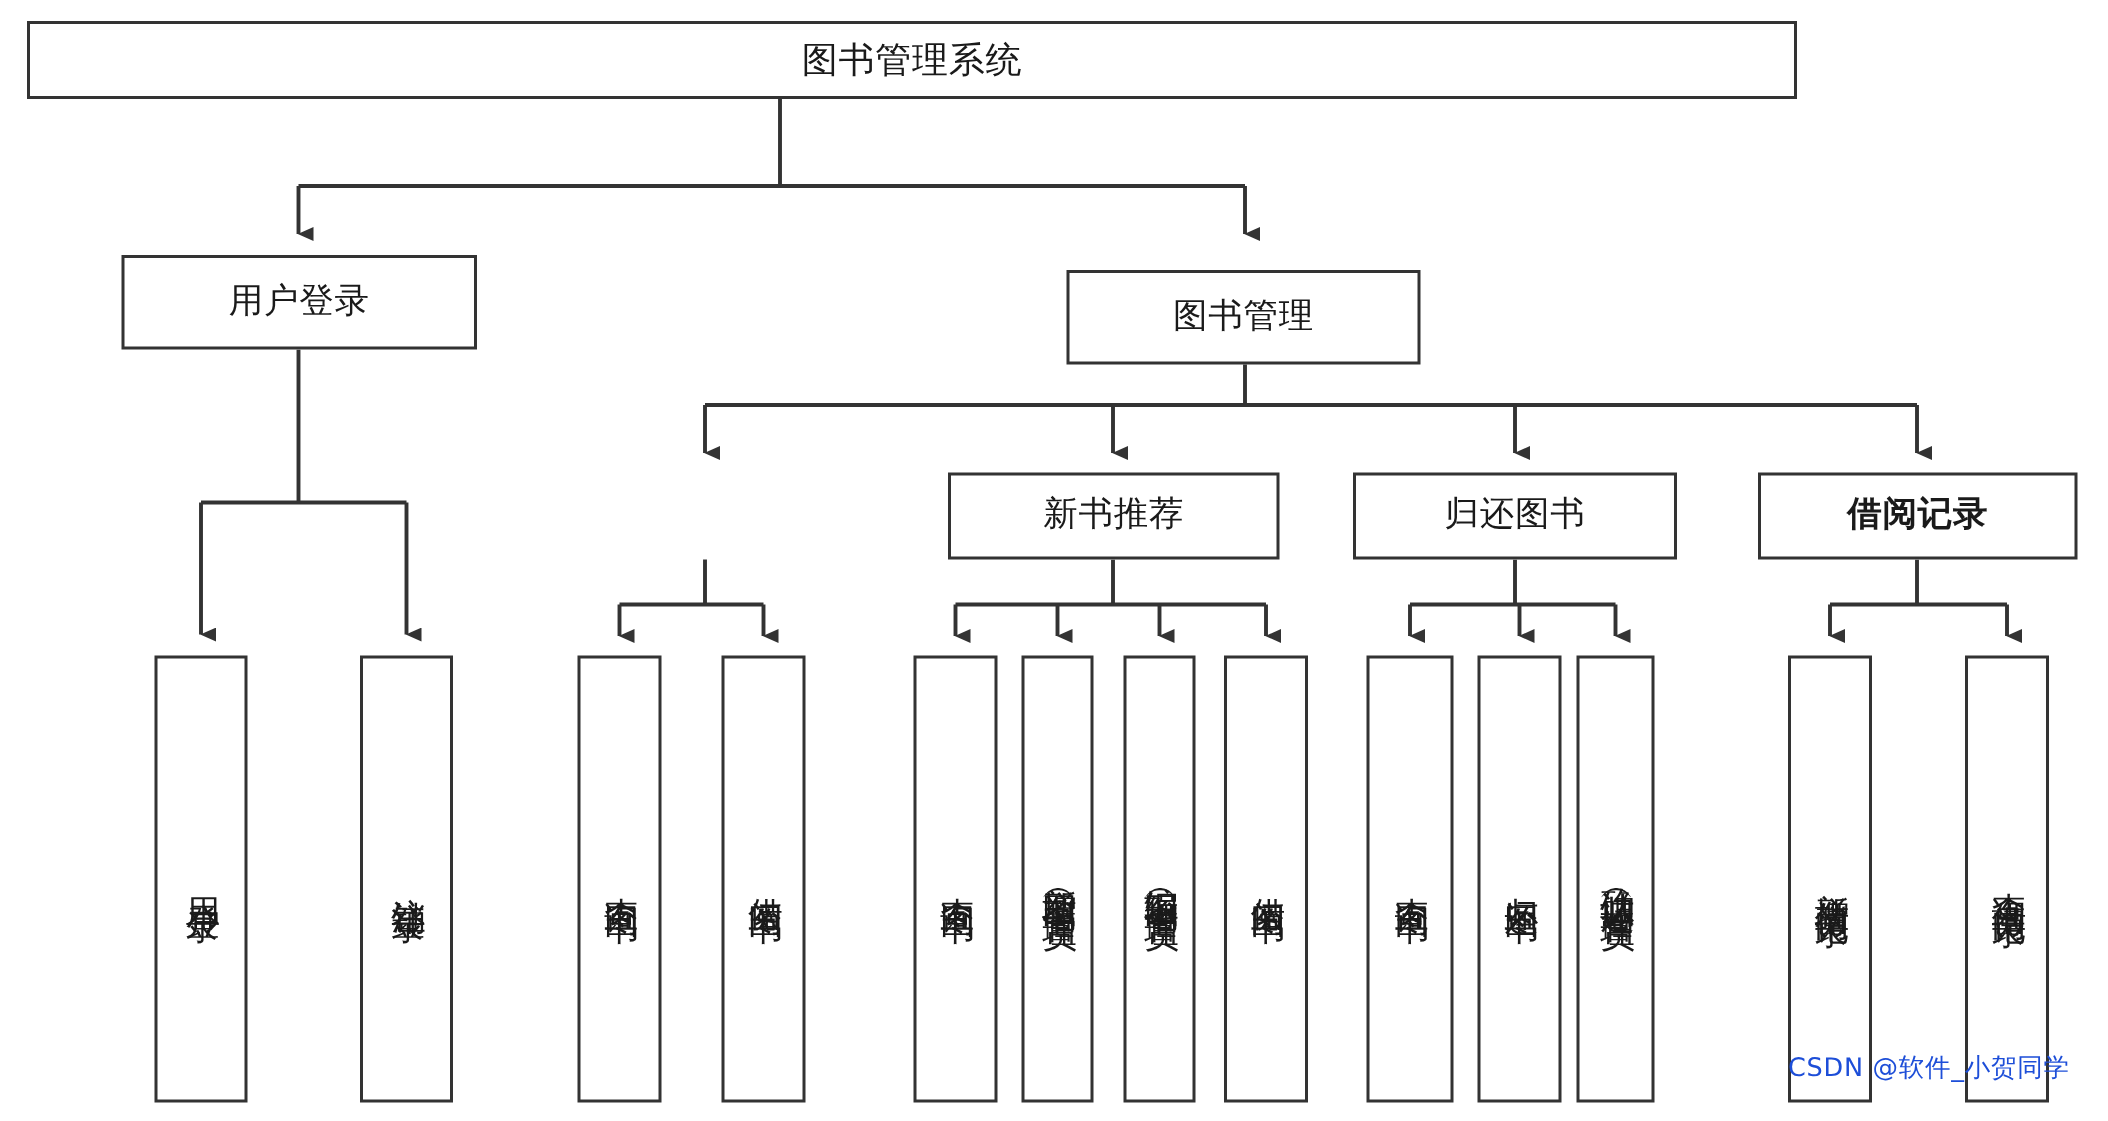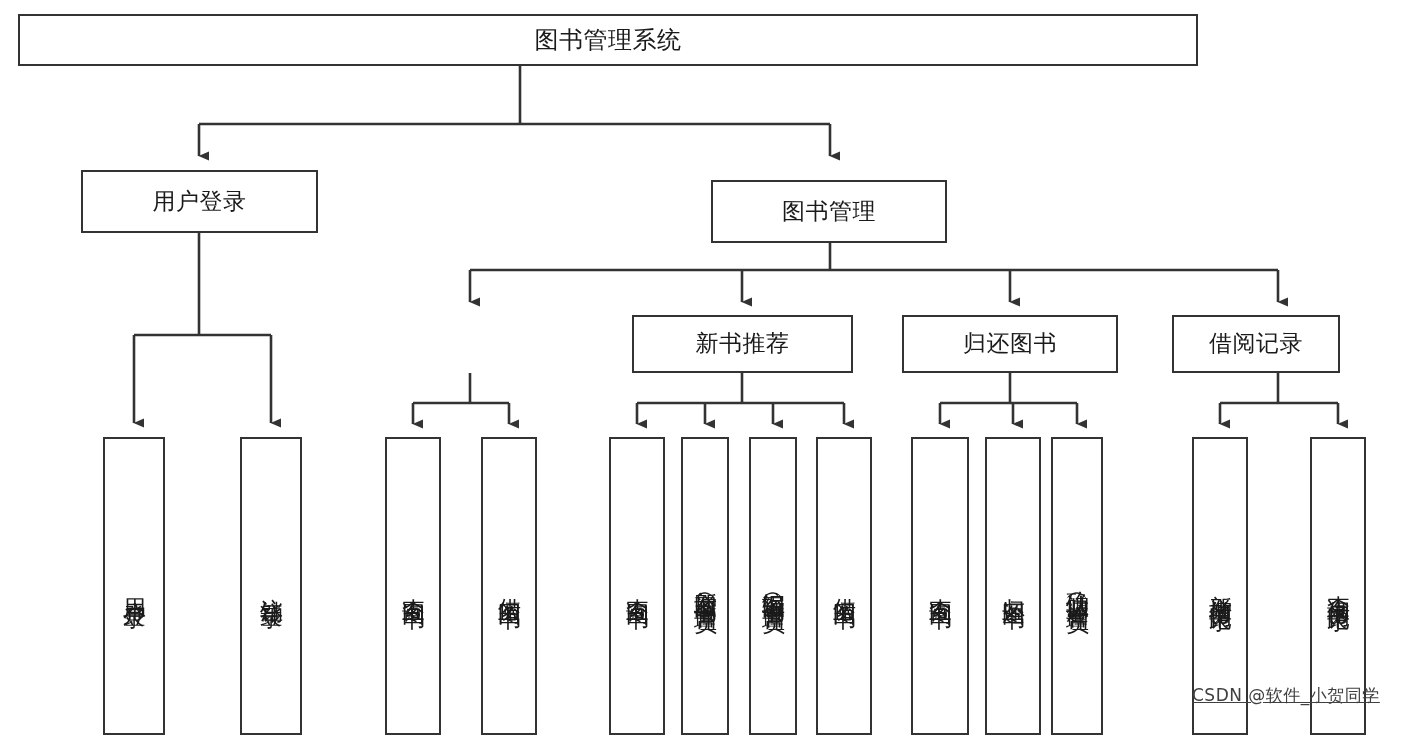--- a/index.html
+++ b/index.html
@@ -127,21 +127,21 @@
   <div class="node-box" style="left: 711px; top: 180px; width: 236px; height: 63px;">
     <span class="node-label-h">图书管理</span>
   </div>
 
   <div class="node-box" style="left: 632px; top: 315px; width: 221px; height: 58px;">
     <span class="node-label-h">新书推荐</span>
   </div>
   <div class="node-box" style="left: 902px; top: 315px; width: 216px; height: 58px;">
     <span class="node-label-h">归还图书</span>
   </div>
-  <div class="node-box" style="left: 1172px; top: 315px; width: 168px; height: 58px;">
+  <div class="node-box" style="left: 1172px; top: 315px; width: 213px; height: 58px; font-weight: bold;">
     <span class="node-label-h">借阅记录</span>
   </div>
 
   <div class="node-box" style="left: 103px; top: 437px; width: 62px; height: 298px;">
     <span class="node-label-v">用户登录</span>
   </div>
   <div class="node-box" style="left: 240px; top: 437px; width: 62px; height: 298px;">
     <span class="node-label-v">注销登录</span>
   </div>
   <div class="node-box" style="left: 385px; top: 437px; width: 56px; height: 298px;">
@@ -171,15 +171,15 @@
   <div class="node-box" style="left: 1051px; top: 437px; width: 52px; height: 298px;">
     <span class="node-label-v">确认归还（管理员）</span>
   </div>
   <div class="node-box" style="left: 1192px; top: 437px; width: 56px; height: 298px;">
     <span class="node-label-v">新增借阅记录</span>
   </div>
   <div class="node-box" style="left: 1310px; top: 437px; width: 56px; height: 298px;">
     <span class="node-label-v">查询借阅记录</span>
   </div>
 
-  <div class="watermark" style="left: 1192px; top: 684px; color: #404040; text-decoration: underline;">CSDN @软件_小贺同学</div>
+  <div class="watermark" style="left: 1192px; top: 700px; color: #1d4ed8;">CSDN @软件_小贺同学</div>
 
 </div>
 
 </body></html>

